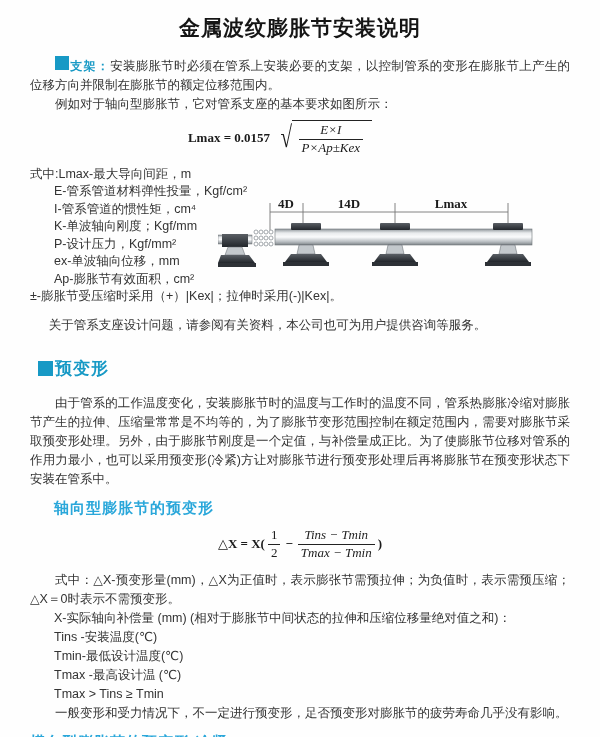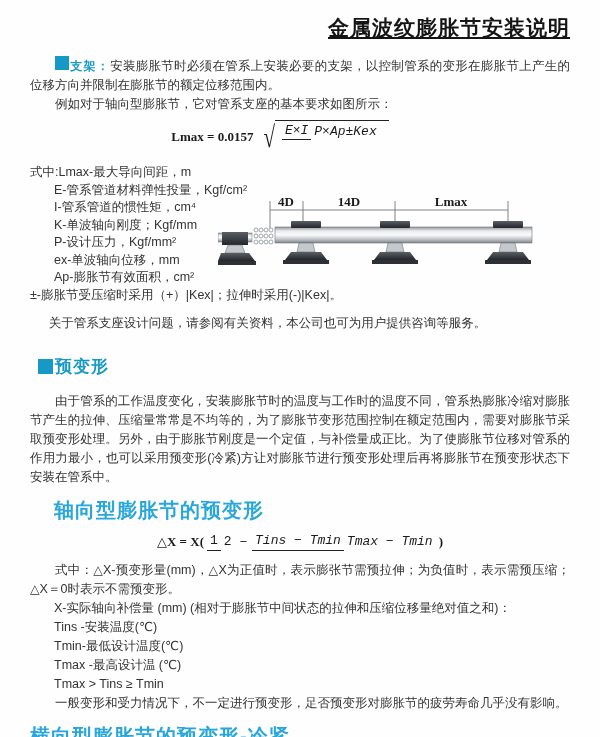--- a/index.html
+++ b/index.html
@@ -5,48 +5,48 @@
   html,body{margin:0;padding:0;}
   body{
     width:600px;height:737px;overflow:hidden;
     background:#fefefe;
     font-family:"Liberation Sans","DejaVu Sans",sans-serif;
     color:#333;
   }
   .page{width:600px;height:737px;position:relative;padding:0;box-sizing:border-box;}
   .inner{padding:14px 30px 0 30px;}
   h1.title{
-    margin:0 0 14px 0;text-align:right;
-    font-size:21px;font-weight:bold;color:#151515;letter-spacing:1px;text-decoration:underline;
+    margin:0 0 14px 0;text-align:center;
+    font-size:21px;font-weight:bold;color:#151515;letter-spacing:1px;
   }
   .para{margin:0;font-size:12.5px;line-height:19px;color:#333;text-align:justify;}
   .para.indent{text-indent:2em;}
   .sec-head{display:flex;align-items:center;margin:8px;}
   .sq-icon{
     display:inline-block;width:15px;height:15px;background:#1799c5;
     margin-right:2px;flex:0 0 auto;vertical-align:-2px;
   }
   .sec-label{color:#1799c5;font-size:17px;font-weight:bold;letter-spacing:1px;white-space:nowrap;}
   .p-first{text-indent:2em;}
   .p-first .lead-label{color:#1799c5;font-size:12px;font-weight:bold;letter-spacing:1px;}
   .p-first .lead-sq{
     display:inline-block;width:14px;height:14px;background:#1799c5;margin-right:1px;
   }
   .sub-head{
-    color:#2aa7da;font-size:20px;font-weight:bold;letter-spacing:1px;margin:0;
+    color:#2aa7da;font-size:15px;font-weight:bold;letter-spacing:1px;margin:0;
   }
   
   .formula{
     display:flex;justify-content:center;align-items:center;
     font-family:"Liberation Serif","DejaVu Serif",serif;
     font-size:13px;color:#1b1b1b;
   }
   .bold-serif{font-weight:bold;}
   .italic-serif{font-style:italic;}
-  .frac{display:inline-flex;text-align:center;vertical-align:middle;line-height:1.15;margin:0 3px;font-family:Liberation Mono, monospace;}
+  .frac{display:inline-flex;flex-direction:column;text-align:center;vertical-align:middle;line-height:1.15;margin:0 3px;}
   .frac .num{padding:0 3px 1px 3px;border-bottom:1.3px solid #222;}
   .frac .den{padding:1px 3px 0 3px;}
   .sqrt{display:inline-flex;align-items:flex-start;margin-left:8px;}
   .sqrt-sign{font-size:30px;line-height:34px;font-weight:400;margin-right:-3px;transform:scaleX(.7);}
   .sqrt-body{border-top:1.5px solid #222;padding:2px 6px 0 4px;}
   .f-op{margin:0 2px;font-weight:bold;}
   
   .def-block{position:relative;margin-top:4px;min-height:148px;}
   .def-line{font-size:12.5px;line-height:17.5px;color:#333;white-space:nowrap;}
   .def-line.deep{padding-left:24px;}

